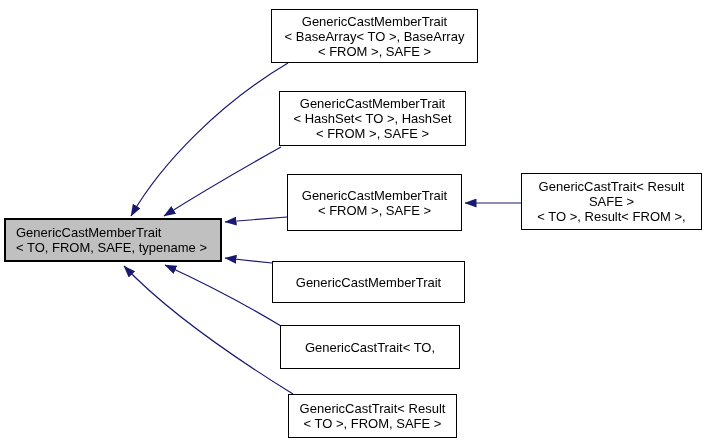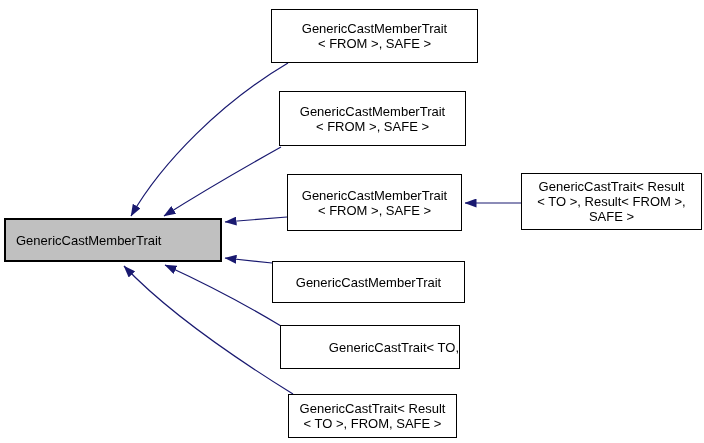--- a/index.html
+++ b/index.html
@@ -68,48 +68,51 @@
     <path class="edge" d="M 281 147 C 238 171 194 197 164 216" marker-end="url(#arrow)"></path>
     <path class="edge" d="M 287 217 L 225 222" marker-end="url(#arrow)"></path>
     <path class="edge" d="M 521 203 L 465 203" marker-end="url(#arrow)"></path>
     <path class="edge" d="M 272 263 L 225 258" marker-end="url(#arrow)"></path>
     <path class="edge" d="M 281 326 C 243 303 202 282 165 265" marker-end="url(#arrow)"></path>
     <path class="edge" d="M 293 394 C 222 350 160 304 124 266" marker-end="url(#arrow)"></path>
   </svg>
 
   <div class="node main" style="left:4px; top:218px; width:218px; height:44px;">
     <div>GenericCastMemberTrait</div>
+    <div>&lt; TO, FROM, SAFE, typename &gt;</div>
   </div>
 
   <div class="node" style="left:271px; top:9px; width:207px; height:54px;">
     <div>GenericCastMemberTrait</div>
+    <div>&lt; BaseArray&lt; TO &gt;, BaseArray</div>
     <div>&lt; FROM &gt;, SAFE &gt;</div>
   </div>
 
   <div class="node" style="left:279px; top:91px; width:187px; height:55px;">
     <div>GenericCastMemberTrait</div>
+    <div>&lt; HashSet&lt; TO &gt;, HashSet</div>
     <div>&lt; FROM &gt;, SAFE &gt;</div>
   </div>
 
   <div class="node" style="left:287px; top:174px; width:175px; height:57px;">
     <div>GenericCastMemberTrait</div>
     <div>&lt; FROM &gt;, SAFE &gt;</div>
   </div>
 
   <div class="node" style="left:521px; top:173px; width:181px; height:57px;">
     <div>GenericCastTrait&lt; Result</div>
+    <div>SAFE &gt;</div>
     <div>&lt; TO &gt;, Result&lt; FROM &gt;,</div>
-    <div>SAFE &gt;</div>
   </div>
 
   <div class="node" style="left:272px; top:261px; width:193px; height:42px;">
     <div>GenericCastMemberTrait</div>
   </div>
 
-  <div class="node" style="left:280px; top:325px; width:180px; height:44px;align-items:flex-end;">
+  <div class="node" style="left:280px; top:325px; width:180px; height:44px;">
     <div>GenericCastTrait&lt; TO,</div>
   </div>
 
   <div class="node" style="left:288px; top:394px; width:169px; height:44px;">
     <div>GenericCastTrait&lt; Result</div>
     <div>&lt; TO &gt;, FROM, SAFE &gt;</div>
   </div>
 
 </div>
 

